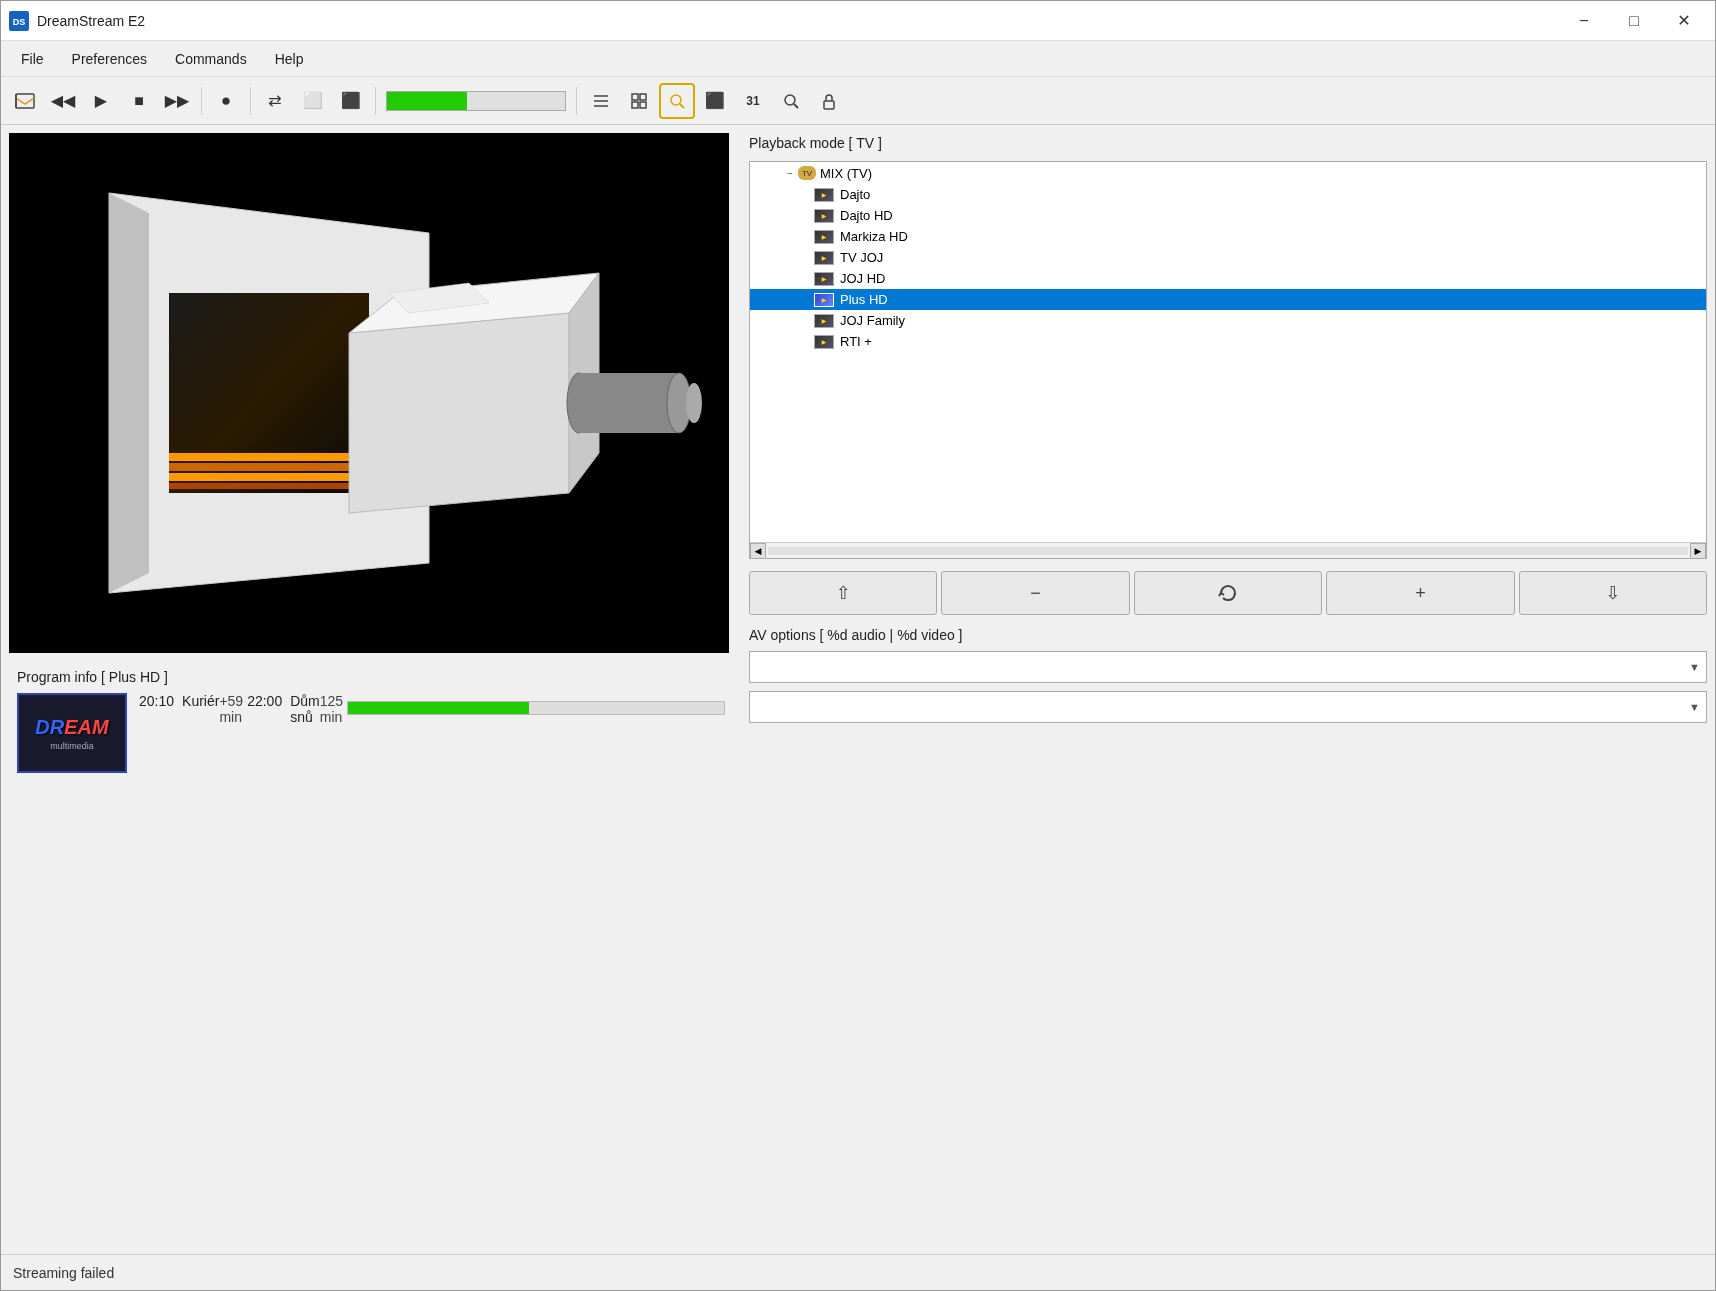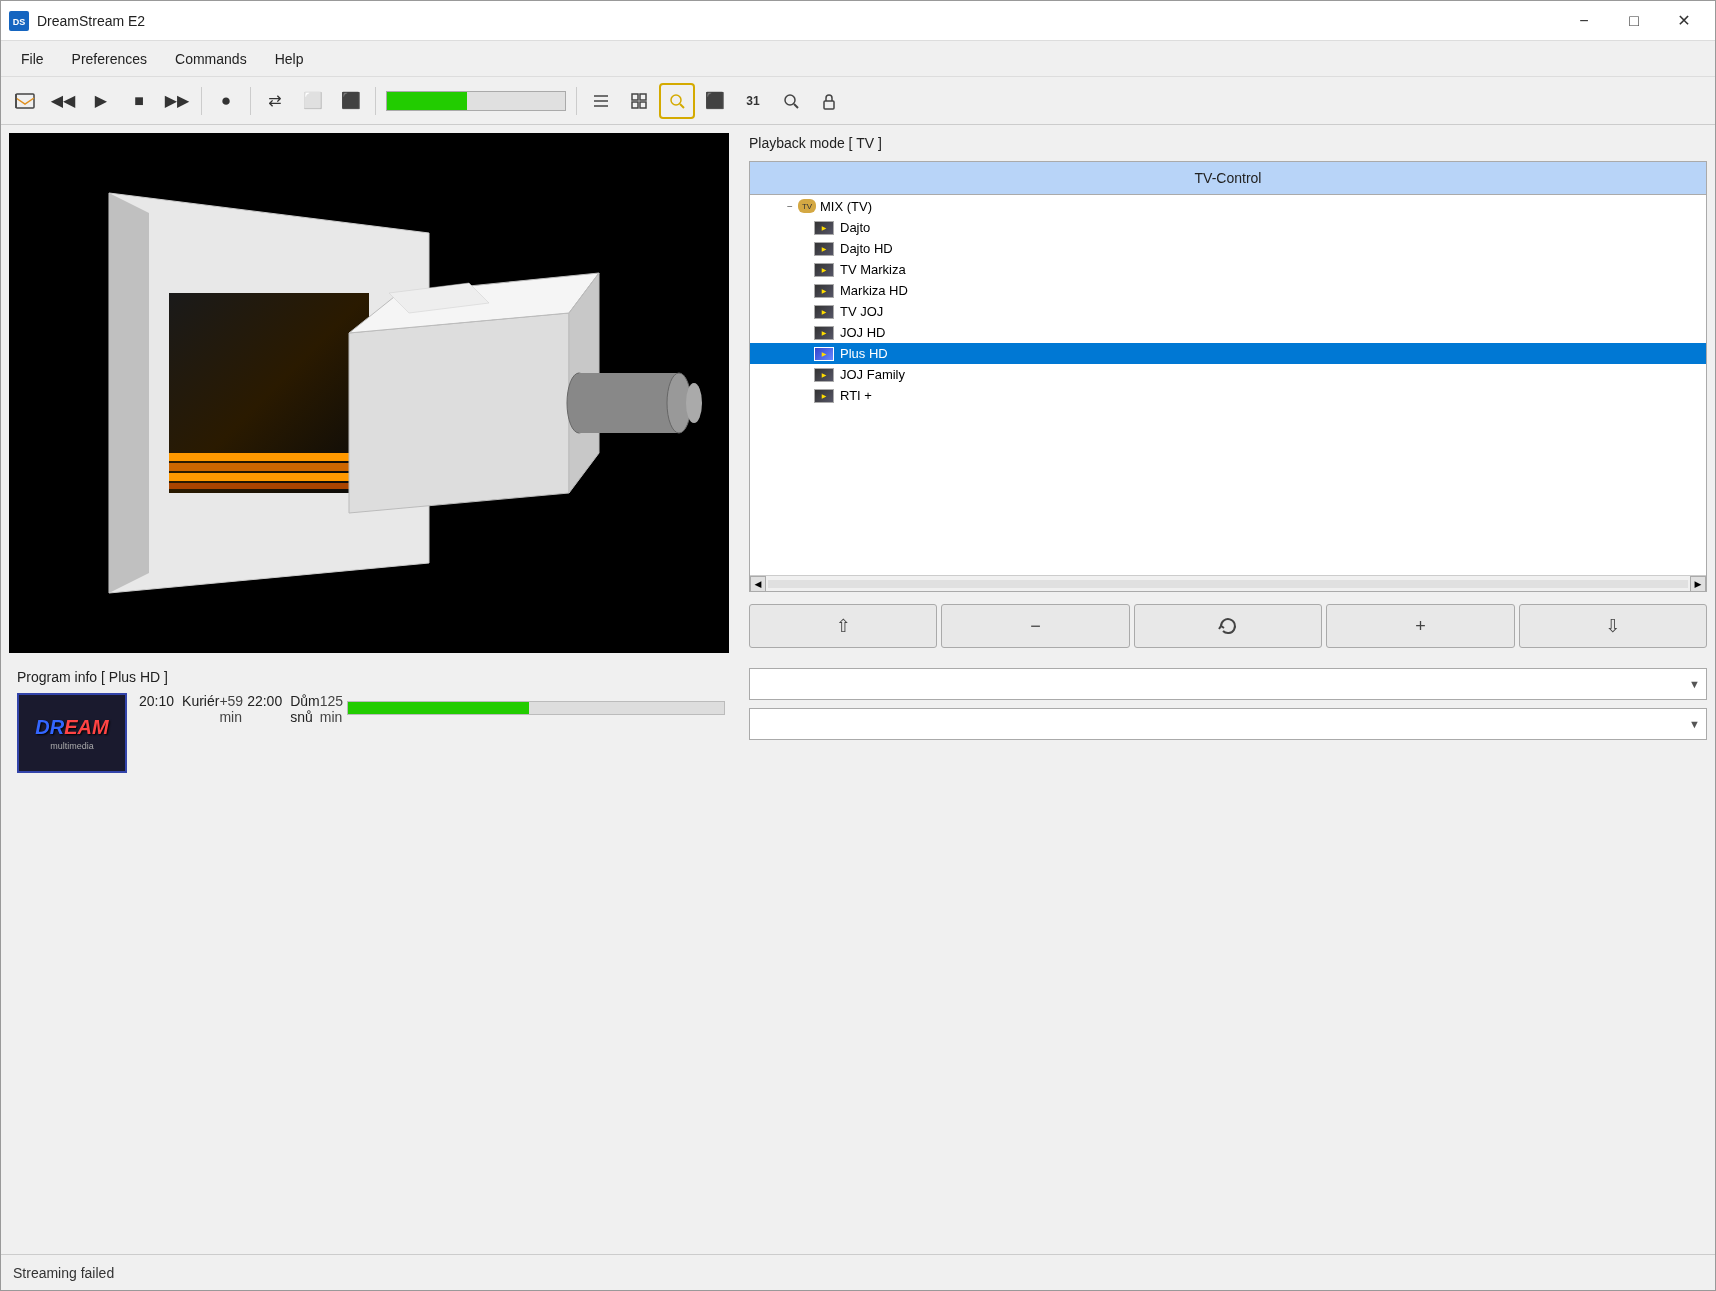--- a/index.html
+++ b/index.html
@@ -527,21 +527,20 @@
         </div>
       </div>
 
     </div>
 
     <div class="right-panel">
 
       <div class="playback-mode-label">Playback mode [ TV ]</div>
 
       <div class="tv-control-box">
-        <div class="tv-control-header">TV-Control</div>
         <div class="tv-control-tree">
 
           <div class="tree-item">
             <span class="tree-indent"></span>
             <span class="tree-indent"></span>
             <span class="tree-expand">−</span>
             <span class="folder-icon">TV</span>
             <span>MIX (TV)</span>
           </div>
 
@@ -556,28 +555,20 @@
 
           <div class="tree-item">
             <span class="tree-indent"></span>
             <span class="tree-indent"></span>
             <span class="tree-indent"></span>
             <span class="tree-indent"></span>
             <span class="channel-icon dark">▶</span>
             <span>Dajto HD</span>
           </div>
 
-          <div class="tree-item">
-            <span class="tree-indent"></span>
-            <span class="tree-indent"></span>
-            <span class="tree-indent"></span>
-            <span class="tree-indent"></span>
-            <span class="channel-icon dark">▶</span>
-            <span>TV Markiza</span>
-          </div>
 
           <div class="tree-item">
             <span class="tree-indent"></span>
             <span class="tree-indent"></span>
             <span class="tree-indent"></span>
             <span class="tree-indent"></span>
             <span class="channel-icon dark">▶</span>
             <span>Markiza HD</span>
           </div>
 
@@ -643,20 +634,21 @@
           <svg width="22" height="22" viewBox="0 0 22 22">
             <path d="M4 11 a7 7 0 1 1 2 5" fill="none" stroke="#444" stroke-width="2"></path>
             <polyline points="2,14 4,11 7,13" fill="none" stroke="#444" stroke-width="2"></polyline>
           </svg>
         </button>
         <button class="ctrl-btn" title="Add">+</button>
         <button class="ctrl-btn" title="Move down">⇩</button>
       </div>
 
       <div>
+        <div class="av-options-label">AV options [ %d audio | %d video ]</div>
         <div style="margin-top:8px; display:flex; flex-direction:column; gap:8px;">
           <div class="av-select">
             <span></span>
             <span class="av-select-arrow">▼</span>
           </div>
           <div class="av-select">
             <span></span>
             <span class="av-select-arrow">▼</span>
           </div>
         </div>

